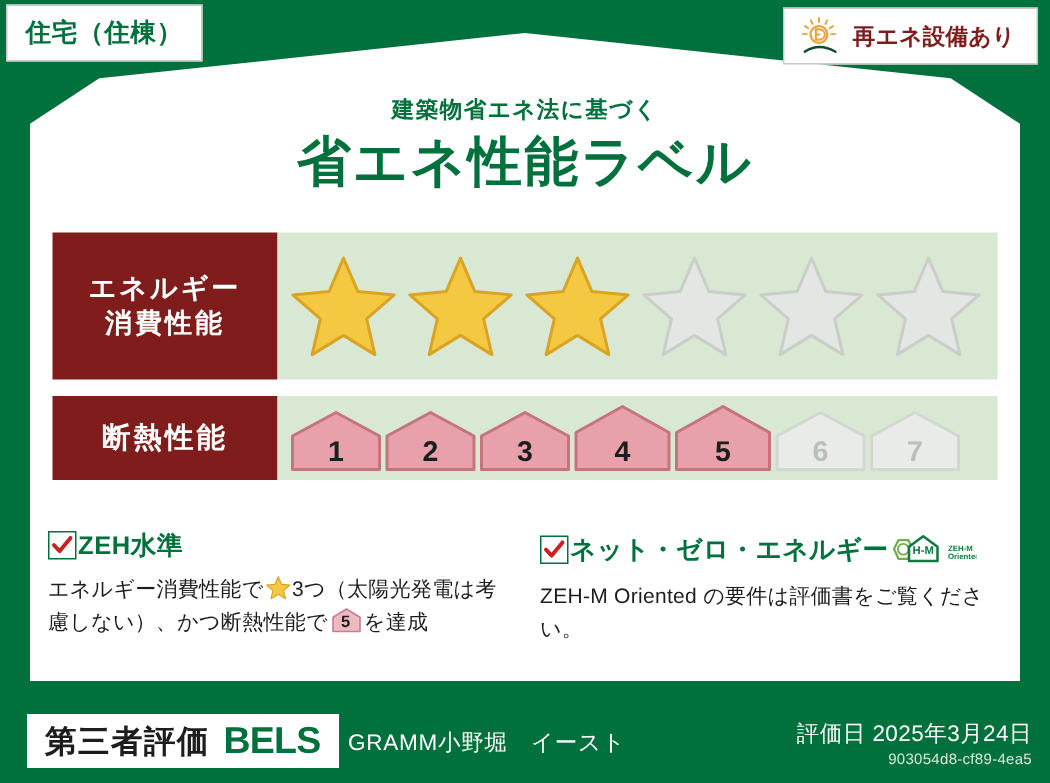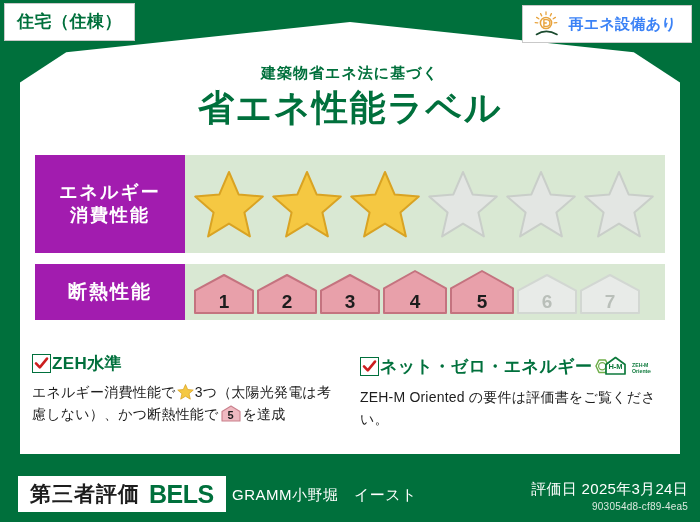--- a/index.html
+++ b/index.html
@@ -41,21 +41,21 @@
     background: #ffffff;
     border: 1px solid #c9c9c9;
     height: 38px;
     display: flex; align-items: center;
     padding: 0 14px 0 10px;
     gap: 7px;
     z-index: 6;
   }
   .renew-badge .sun-ico { width: 28px; height: 26px; display: block; }
   .renew-badge .txt {
-    font-size: 15px; font-weight: bold; color: #3b82f6;
+    font-size: 15px; font-weight: bold; color: #7f1d1d;
     letter-spacing: 0.3px; white-space: nowrap;
   }
   
   .head-sub {
     position: absolute; top: 64px; left: 0; width: 700px;
     text-align: center; font-size: 15px; font-weight: bold;
     color: #00703C; letter-spacing: 1px; z-index: 5;
   }
   .head-main {
     position: absolute; top: 84px; left: 0; width: 700px;
@@ -63,21 +63,21 @@
     color: #00703C; letter-spacing: 1.5px; z-index: 5;
   }
   
   .metric-row {
     position: absolute; left: 35px; width: 630px;
     display: flex; align-items: stretch; z-index: 5;
   }
   #row-energy { top: 155px; height: 98px; }
   #row-insul  { top: 264px; height: 56px; }
   .metric-label {
-    background: #a21caf; color: #ffffff;
+    background: #7f1d1d; color: #ffffff;
     display: flex; flex-direction: column;
     align-items: center; justify-content: center;
     font-weight: bold; letter-spacing: 2px; flex: 0 0 150px;
   }
   #row-energy .metric-label { font-size: 18px; line-height: 1.3; }
   #row-insul  .metric-label { font-size: 19px; }
   .metric-values {
     flex: 1 1 auto; background: #d9e8d3;
     display: flex; align-items: center;
   }

